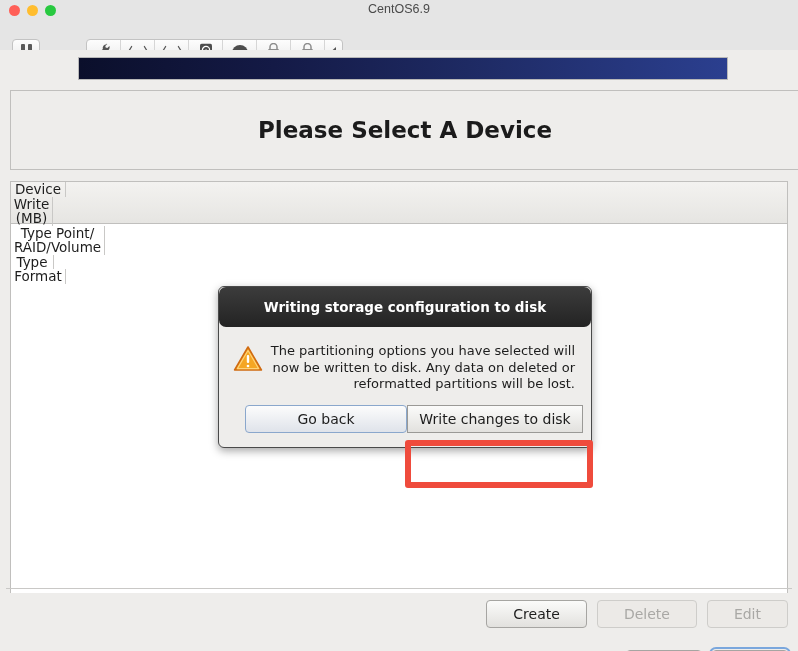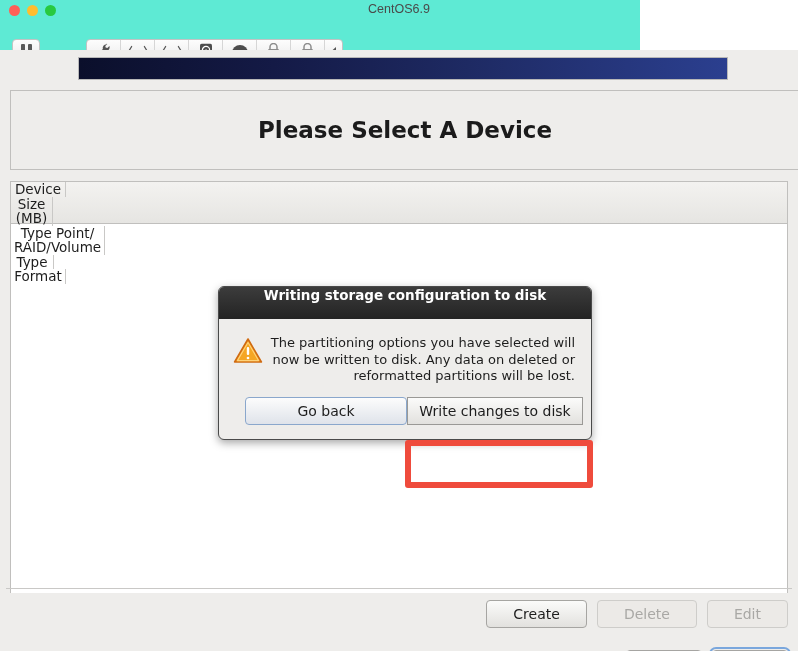--- a/index.html
+++ b/index.html
@@ -12,23 +12,23 @@
     height: 651px;
     font-family: "DejaVu Sans", "Liberation Sans", sans-serif;
     overflow: hidden;
     position: relative;
   }
 
   
   #window-chrome {
     position: absolute;
     left: 0; top: 0;
-    width: 640px;
+    width: 798px;
     height: 50px;
-    background: #5eead4;
+    background: #e5e5e5;
     border-bottom: 1px solid #c8c8c8;
   }
   #titlebar {
     position: absolute;
     left: 0; top: 0;
     width: 798px;
     height: 20px;
   }
   #traffic-lights {
     position: absolute;
@@ -249,25 +249,26 @@
     left: 218px; top: 236px;
     width: 374px;
     background: #eeedeb;
     border: 1px solid #4a4a4a;
     border-radius: 6px;
     box-sizing: border-box;
     box-shadow: 0 3px 9px rgba(0,0,0,0.35);
     overflow: hidden;
   }
   #dialog-titlebar {
-    height: 32px;
+    height: 40px;
     background: linear-gradient(#3c3c3c, #232323);
     display: flex;
-    align-items: flex-start;
-    justify-content: center;
+    align-items: center;
+    justify-content: center;
+    border-radius: 7px;
   }
   #dialog-title {
     font-size: 13.5px;
     font-weight: bold;
     color: #ffffff;
     font-family: "DejaVu Sans", sans-serif;
   }
   #dialog-body {
     padding: 16px 16px 8px 14px;
     display: flex;
@@ -426,21 +427,21 @@
 
   <div id="banner"></div>
 
   <div id="title-frame">
     <div id="page-title">Please Select A Device</div>
   </div>
 
   <div id="device-table">
     <div id="table-header">
       <div class="th" style="width:55px">Device</div>
-      <div class="th" style="width:42px">Size
+      <div class="th" style="width:42px">Write
 (MB)</div>
       <div class="th" style="width:94px">Type Point/
 RAID/Volume</div>
       <div class="th" style="width:43px">Type</div>
       <div class="th" style="width:55px">Format</div>
       <div class="th" style="flex:1"></div>
     </div>
     <div id="table-body"></div>
   </div>
 

